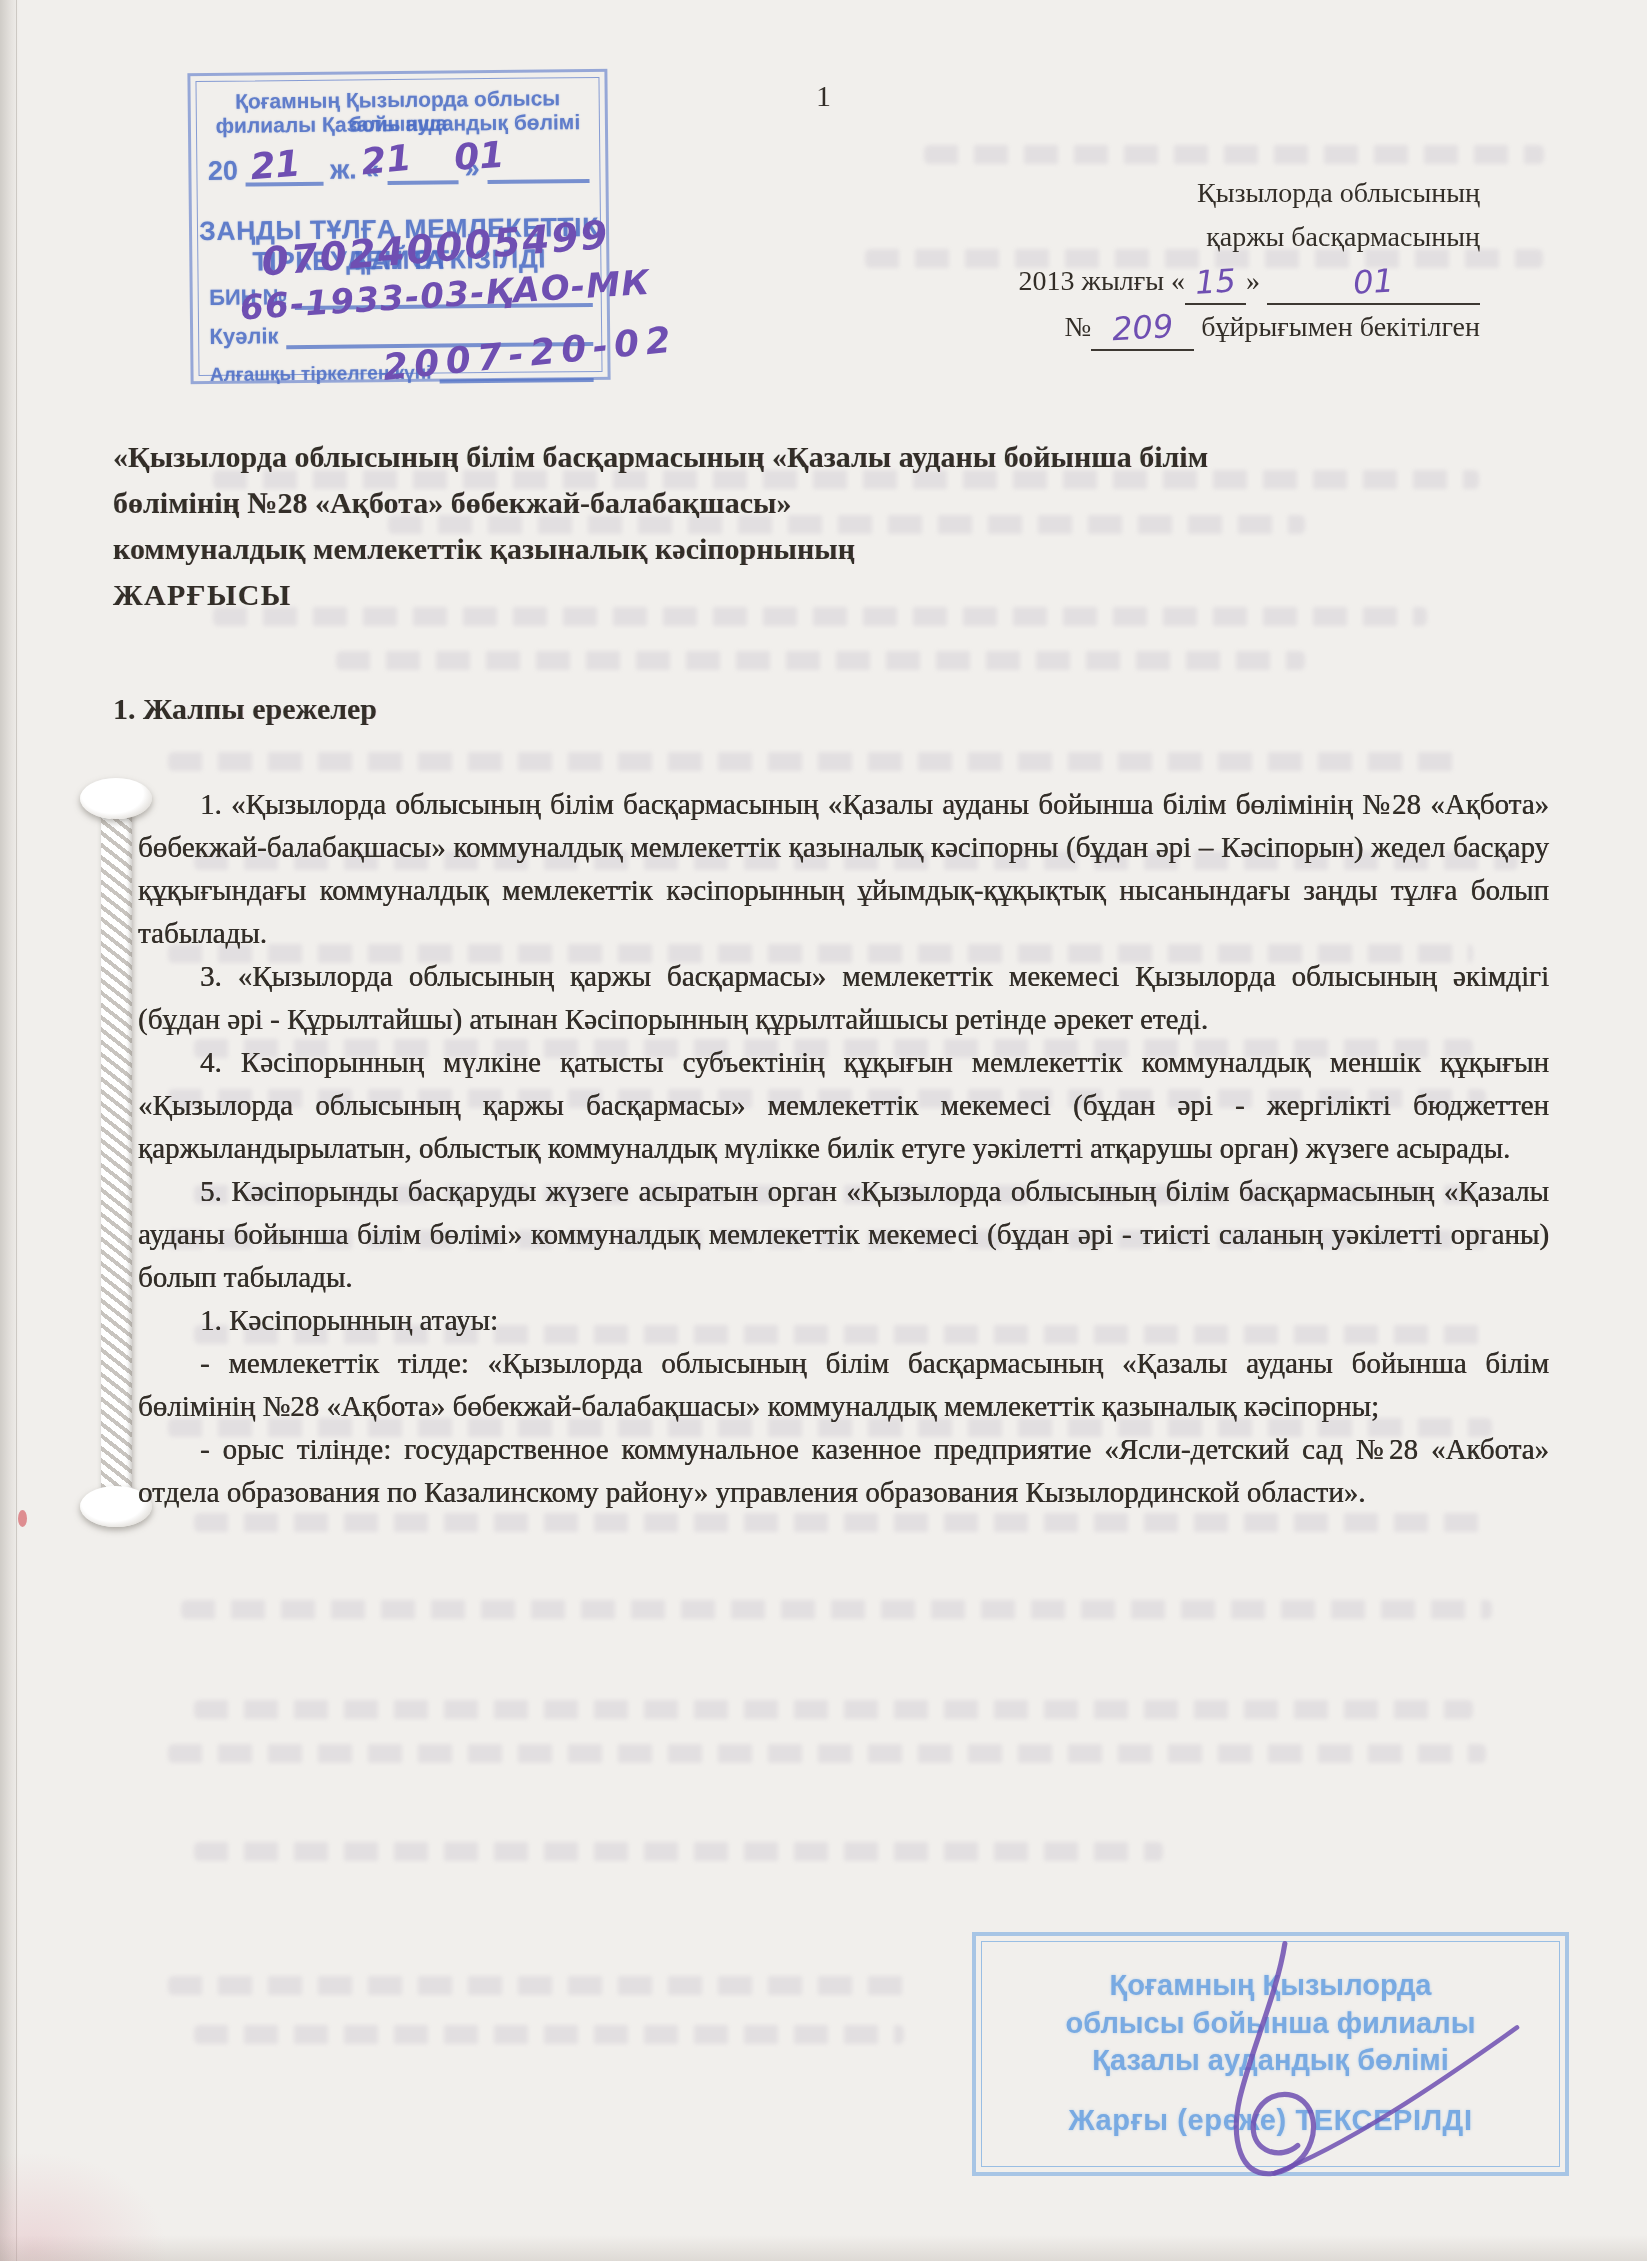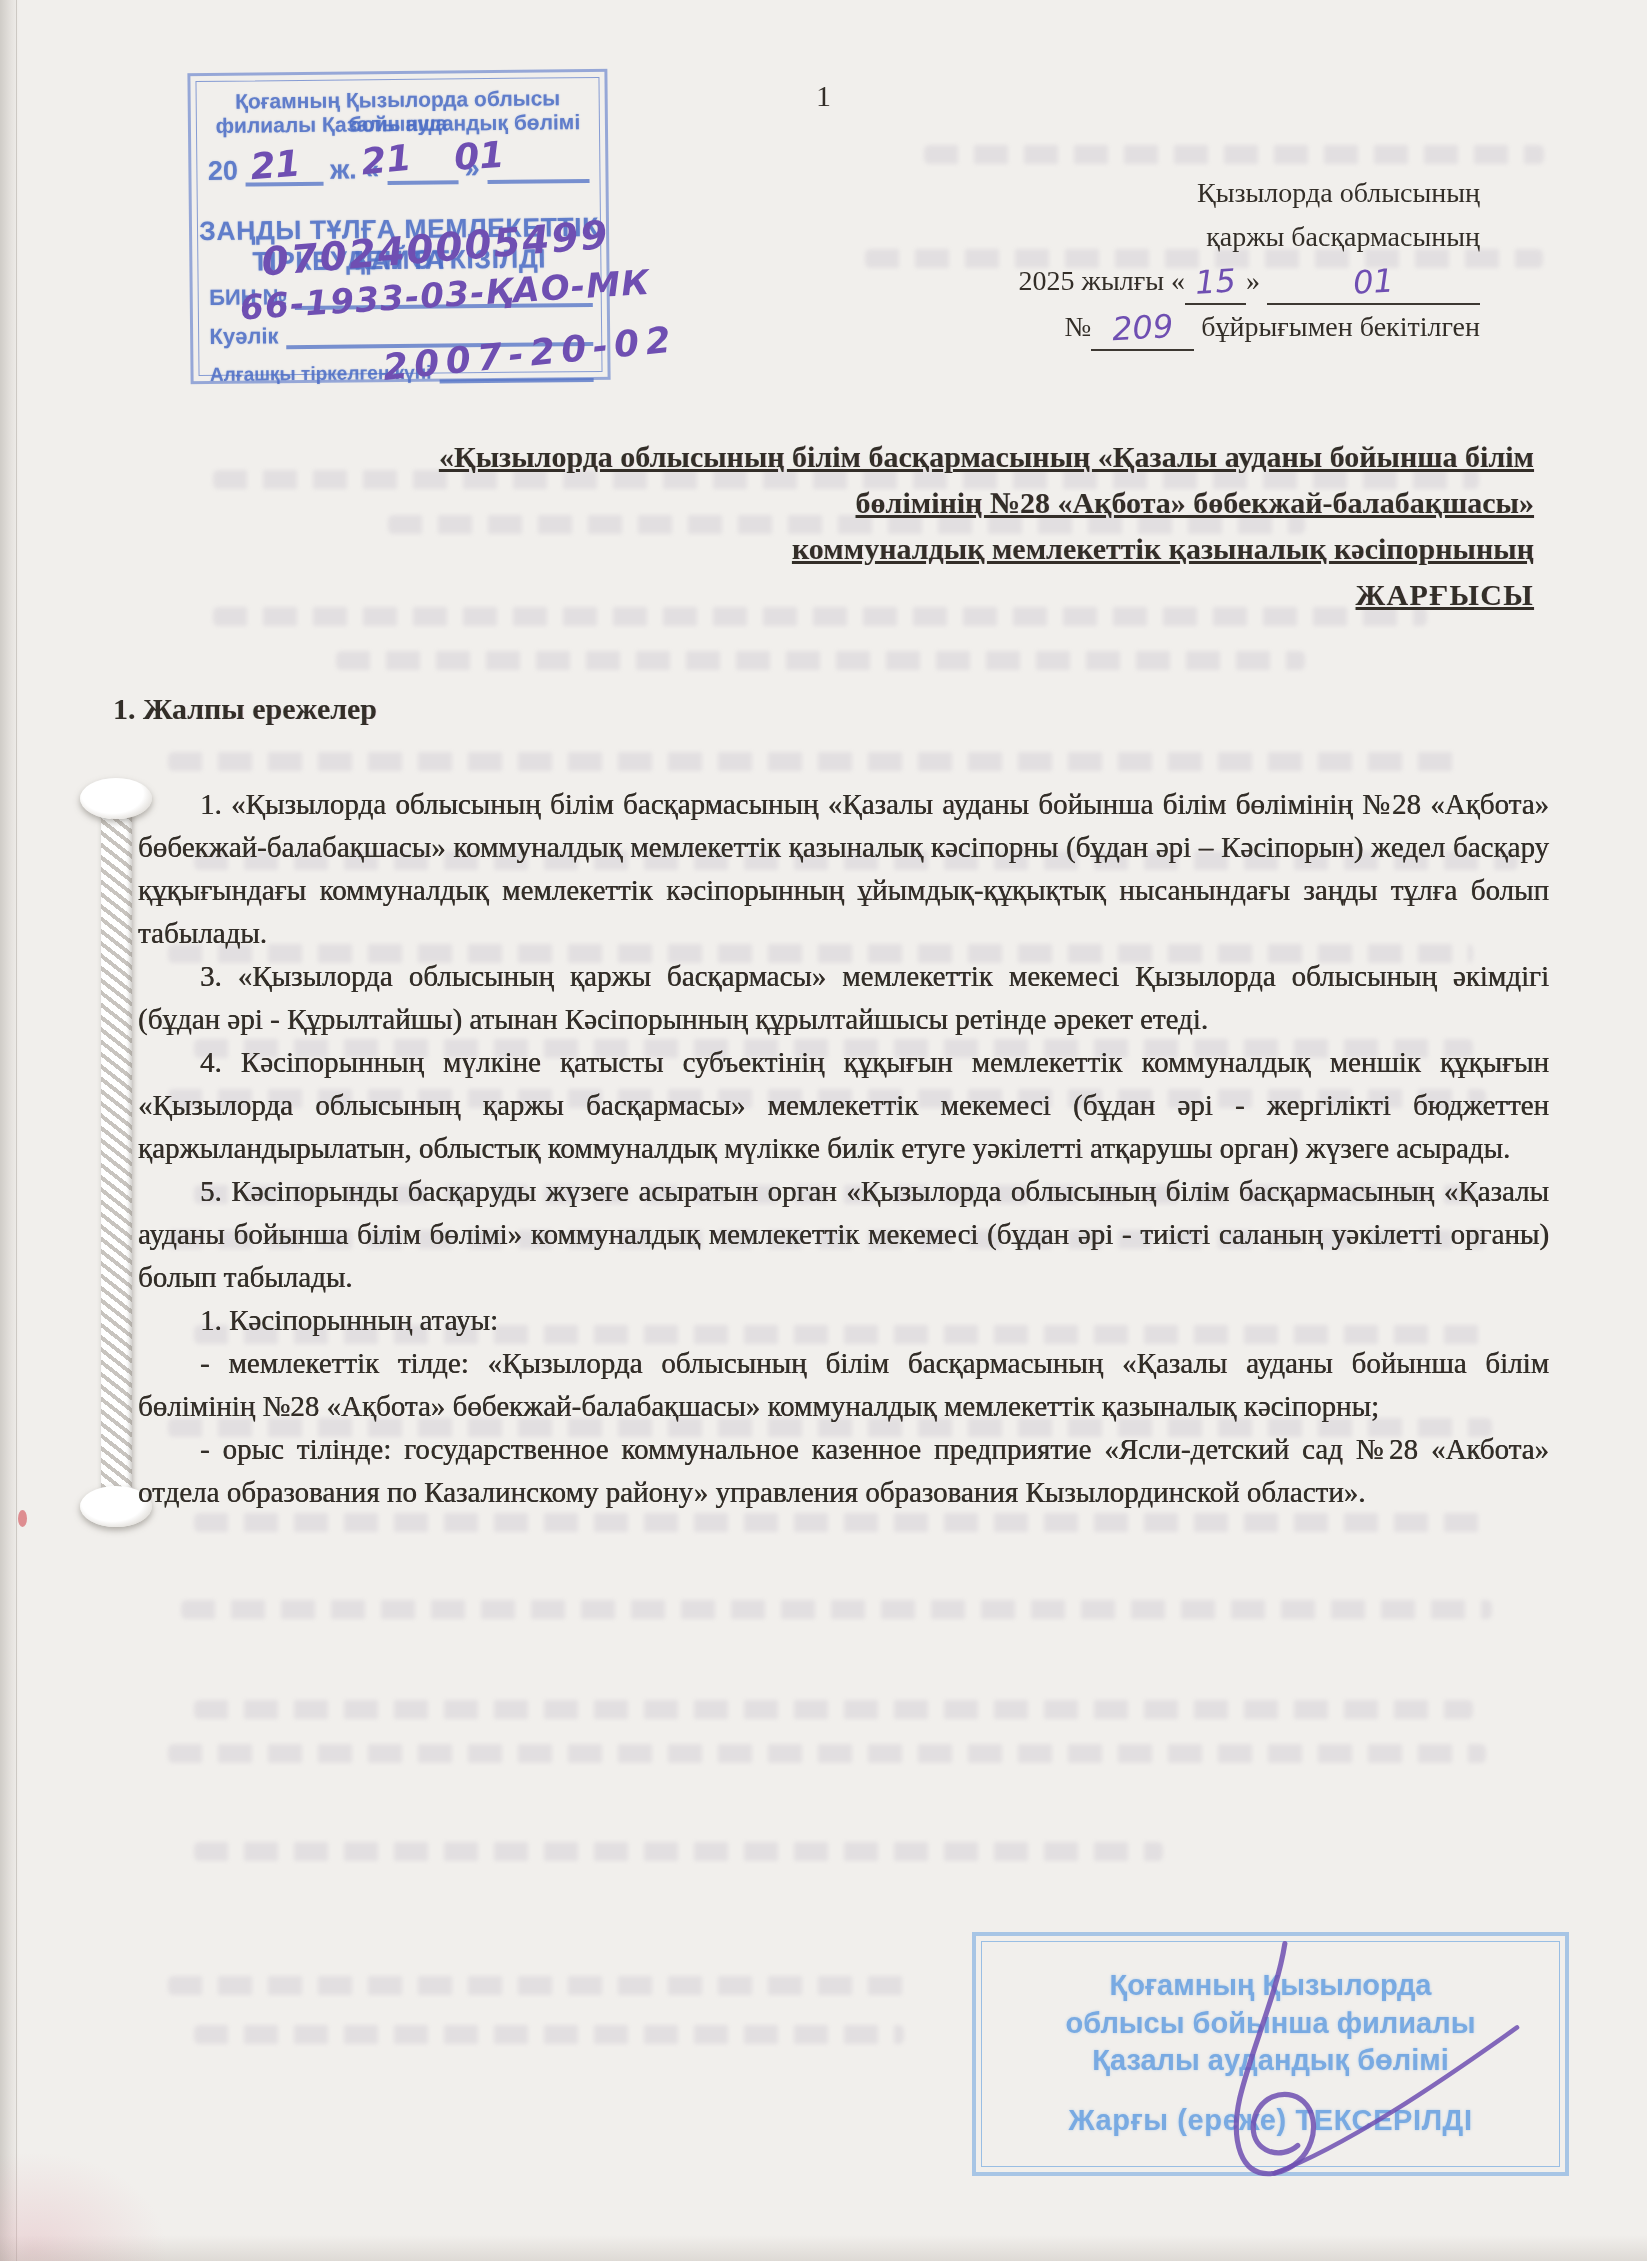--- a/index.html
+++ b/index.html
@@ -20,23 +20,23 @@
   
   .page-number{position:absolute;left:0;top:79px;width:1647px;text-align:center;font-size:30px;}
   
   .approval{position:absolute;right:167px;top:171px;width:581px;text-align:right;
     font-size:28px;line-height:44px;}
   .approval .row{white-space:nowrap;}
   .u{display:inline-block;border-bottom:2.6px solid #3d3832;text-align:center;vertical-align:baseline;}
   .hw{font-family:"DejaVu Sans",sans-serif;font-style:italic;color:var(--handwriting-ink,#6f4fb2);}
   .approval .hw{display:inline-block;font-size:32px;transform:rotate(-3deg) translateY(2.6px);line-height:1;}
   
-  .title-block{position:absolute;left:113px;top:434px;width:1421px;text-align:right;
+  .title-block{position:absolute;left:113px;top:434px;width:1421px;text-align:left;
     font-weight:bold;font-size:30px;line-height:46px;
-    text-shadow:0.6px 0 0 rgba(170,60,160,.15),-0.6px 0 0 rgba(60,140,70,.15);text-decoration:underline;}
+    text-shadow:0.6px 0 0 rgba(170,60,160,.15),-0.6px 0 0 rgba(60,140,70,.15);}
   .charter-word{letter-spacing:1.3px;margin-top:0px;}
   .section-heading{position:absolute;left:113px;top:692px;width:1421px;text-align:left;
     font-weight:bold;font-size:30px;
     text-shadow:0.6px 0 0 rgba(170,60,160,.15),-0.6px 0 0 rgba(60,140,70,.15);}
   
   .body-text{position:absolute;left:138px;top:783px;width:1411px;
     font-size:29px;line-height:43px;text-align:justify;
     text-shadow:0.3px 0 0 currentColor,0.6px 0 0 rgba(170,60,160,.12),-0.6px 0 0 rgba(60,140,70,.12);}
   .body-text p{margin:0;text-indent:62px;}
   
@@ -165,21 +165,21 @@
     <div class="rs-hw hw-month">01</div>
     <div class="rs-hw hw-bin">070240005499</div>
     <div class="rs-hw hw-cert">66-1933-03-ҚАО-МК</div>
     <div class="rs-hw hw-first">2007-20-02</div>
   </div>
 
   <div class="approval">
     <div class="row">Қызылорда облысының</div>
     <div class="row">қаржы басқармасының</div>
     <div class="row">
-      <span>2025 жылғы «</span><span class="u" style="width:61px;"><span class="hw">15</span></span><span>»</span>
+      <span>2013 жылғы «</span><span class="u" style="width:61px;"><span class="hw">15</span></span><span>»</span>
       <span class="u" style="width:213px;"><span class="hw">01</span></span>
     </div>
     <div class="row">
       <span>№</span><span class="u" style="width:103px;"><span class="hw">209</span></span>
       <span>бұйрығымен бекітілген</span>
     </div>
   </div>
 
   <div class="title-block">
     <div>«Қызылорда облысының білім басқармасының «Қазалы ауданы бойынша білім</div>

